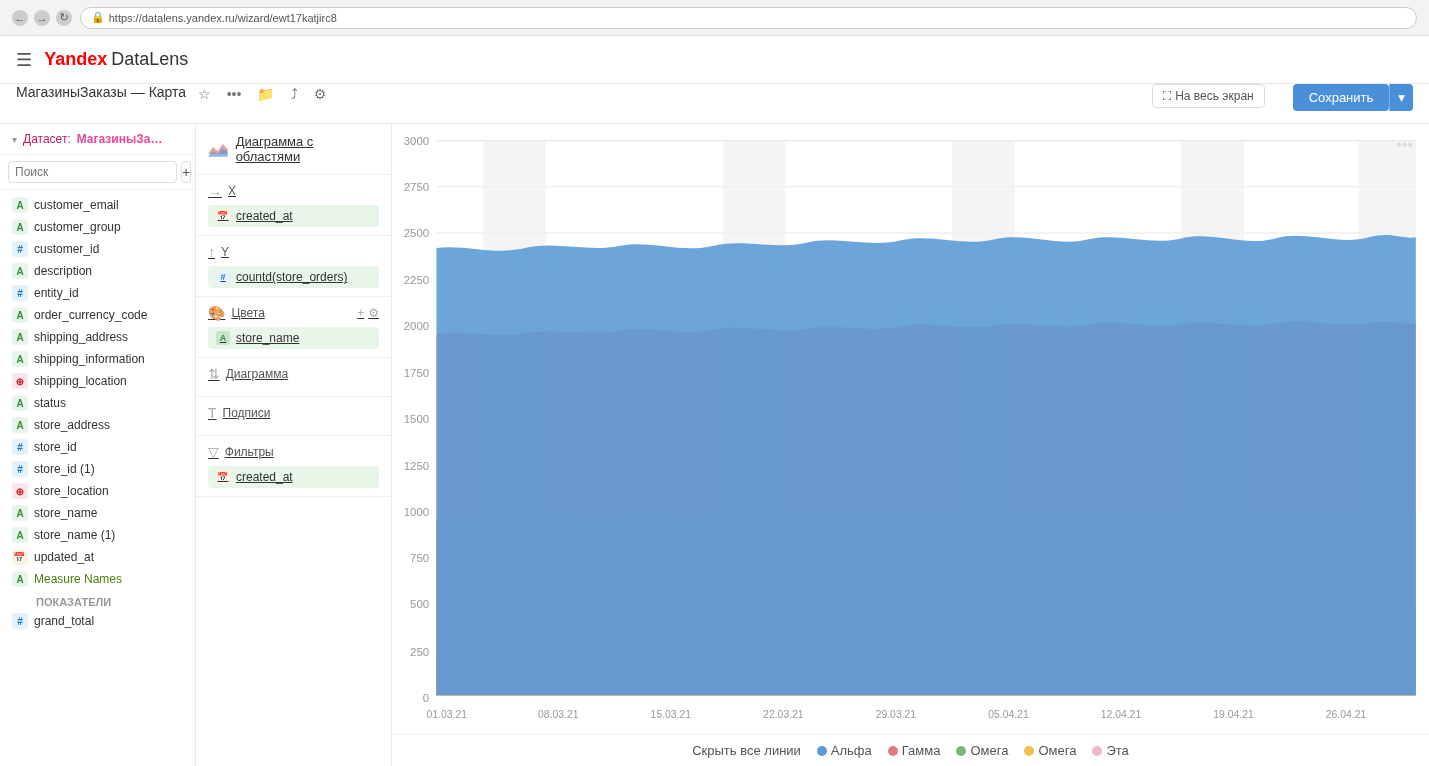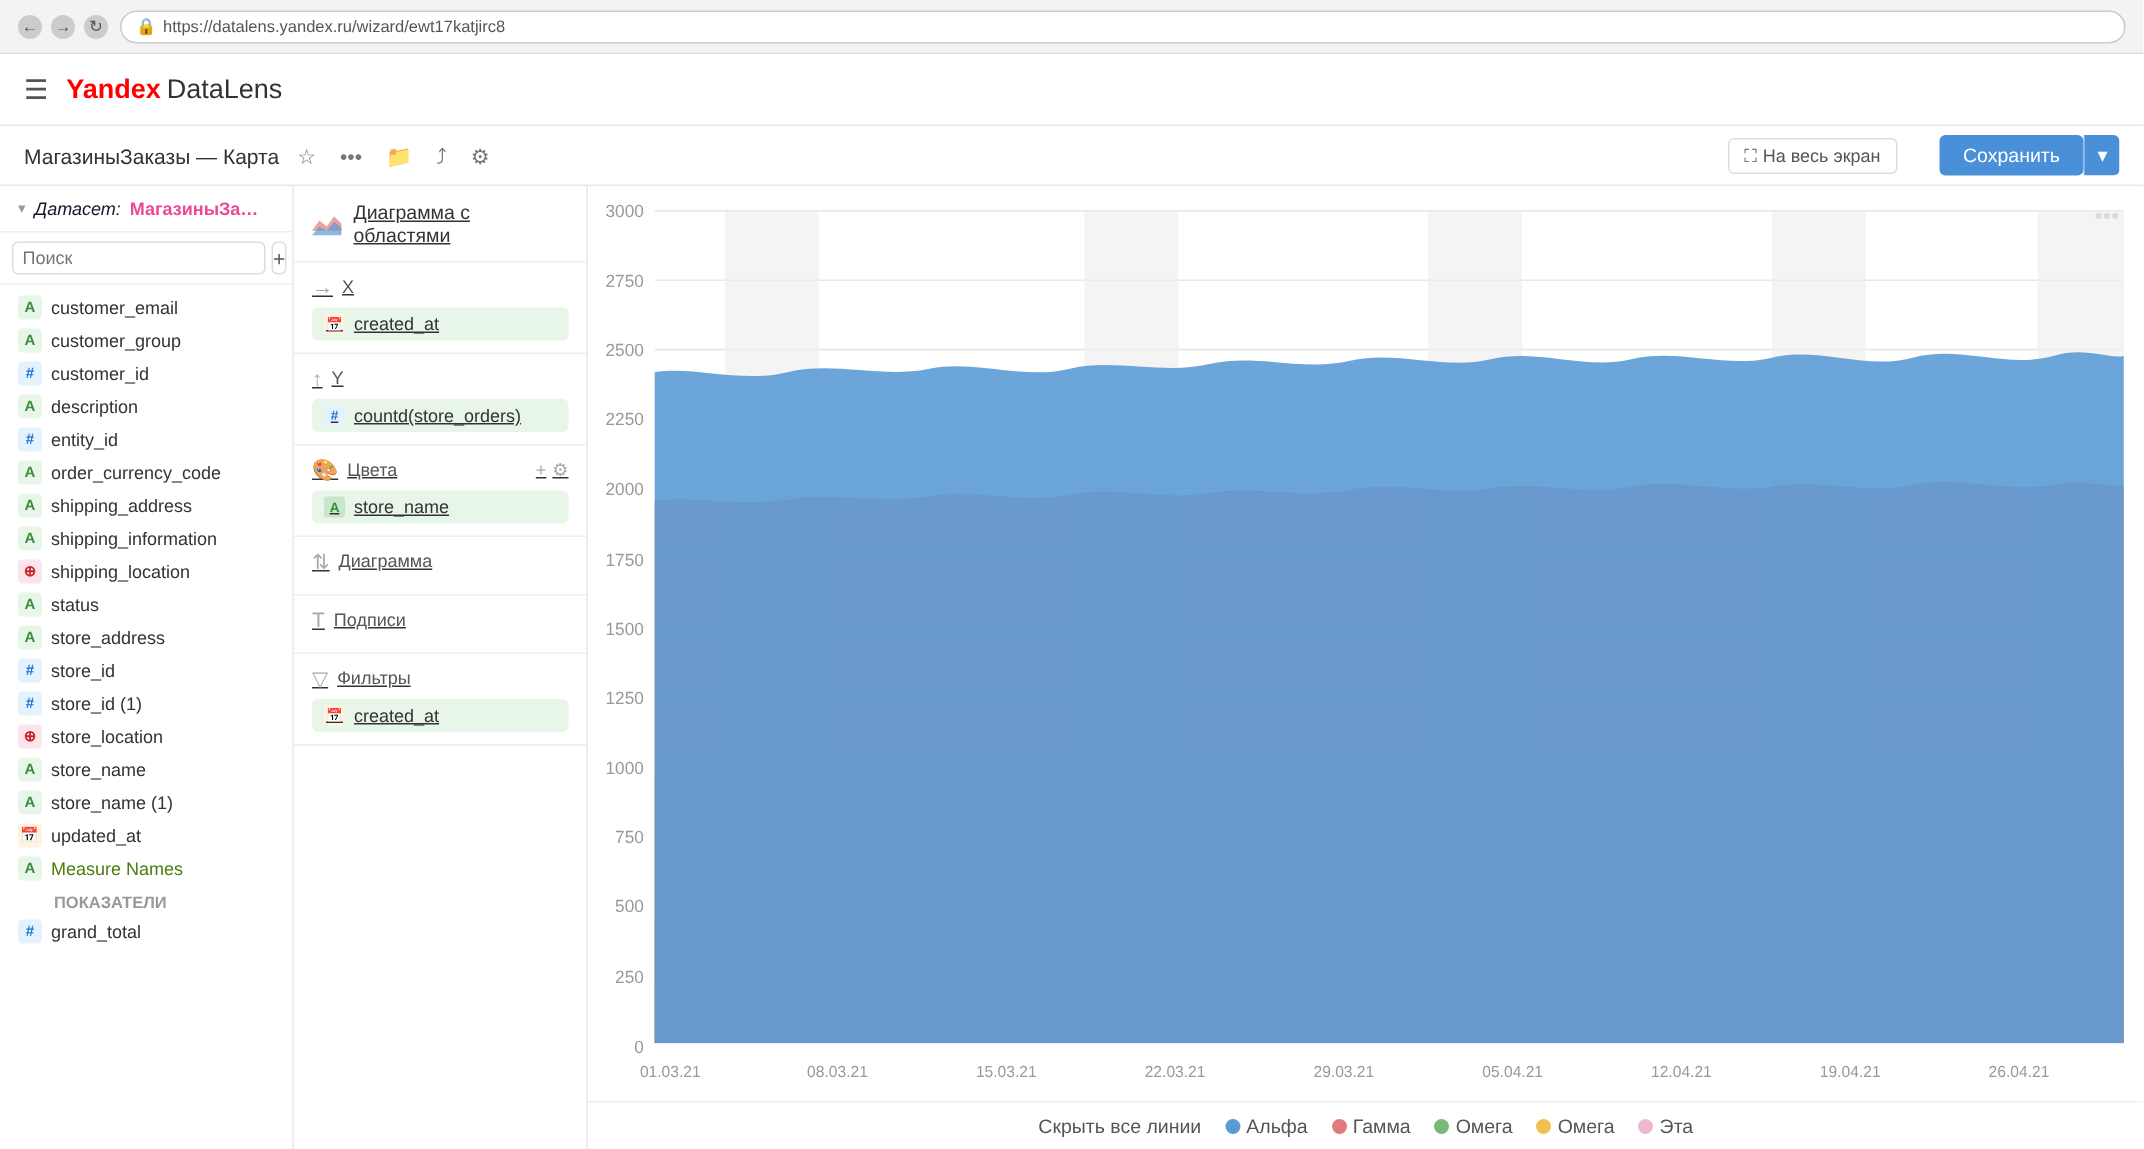--- a/index.html
+++ b/index.html
@@ -42,21 +42,21 @@
     }
     .hamburger { font-size: 18px; cursor: pointer; color: #555; }
     .logo { display: flex; align-items: center; gap: 4px; font-size: 18px; font-weight: 400; }
     .logo-yandex { font-weight: 700; color: #f00; }
     .logo-dl { color: #333; }
 
     
     .toolbar {
       height: 40px;
       display: flex;
-      align-items: center;
+      align-items: flex-start;
       padding: 0 16px;
       border-bottom: 1px solid #e8e8e8;
       gap: 8px;
     }
     .toolbar-title { font-size: 14px; font-weight: 500; color: #333; }
     .toolbar-icon-btn { background: none; border: none; cursor: pointer; color: #777; font-size: 14px; padding: 2px 4px; }
     .toolbar-spacer { flex: 1; }
     .btn-fullscreen {
       display: flex; align-items: center; gap: 4px;
       background: none; border: 1px solid #ddd; border-radius: 4px;
@@ -89,21 +89,21 @@
     .dataset-header {
       padding: 8px 12px;
       display: flex;
       align-items: center;
       gap: 6px;
       font-size: 12px;
       color: #555;
       border-bottom: 1px solid #eee;
     }
     .dataset-chevron { font-size: 10px; color: #999; cursor: pointer; }
-    .dataset-label { color: #0f172a; font-style: italic; }
+    .dataset-label { color: #be185d; }
     .dataset-name { color: #ec4899; font-weight: 700; overflow: hidden; text-overflow: ellipsis; white-space: nowrap; max-width: 90px; }
 
     .fields-search-row {
       display: flex;
       align-items: center;
       padding: 6px 8px;
       gap: 4px;
       border-bottom: 1px solid #eee;
     }
     .fields-search {

